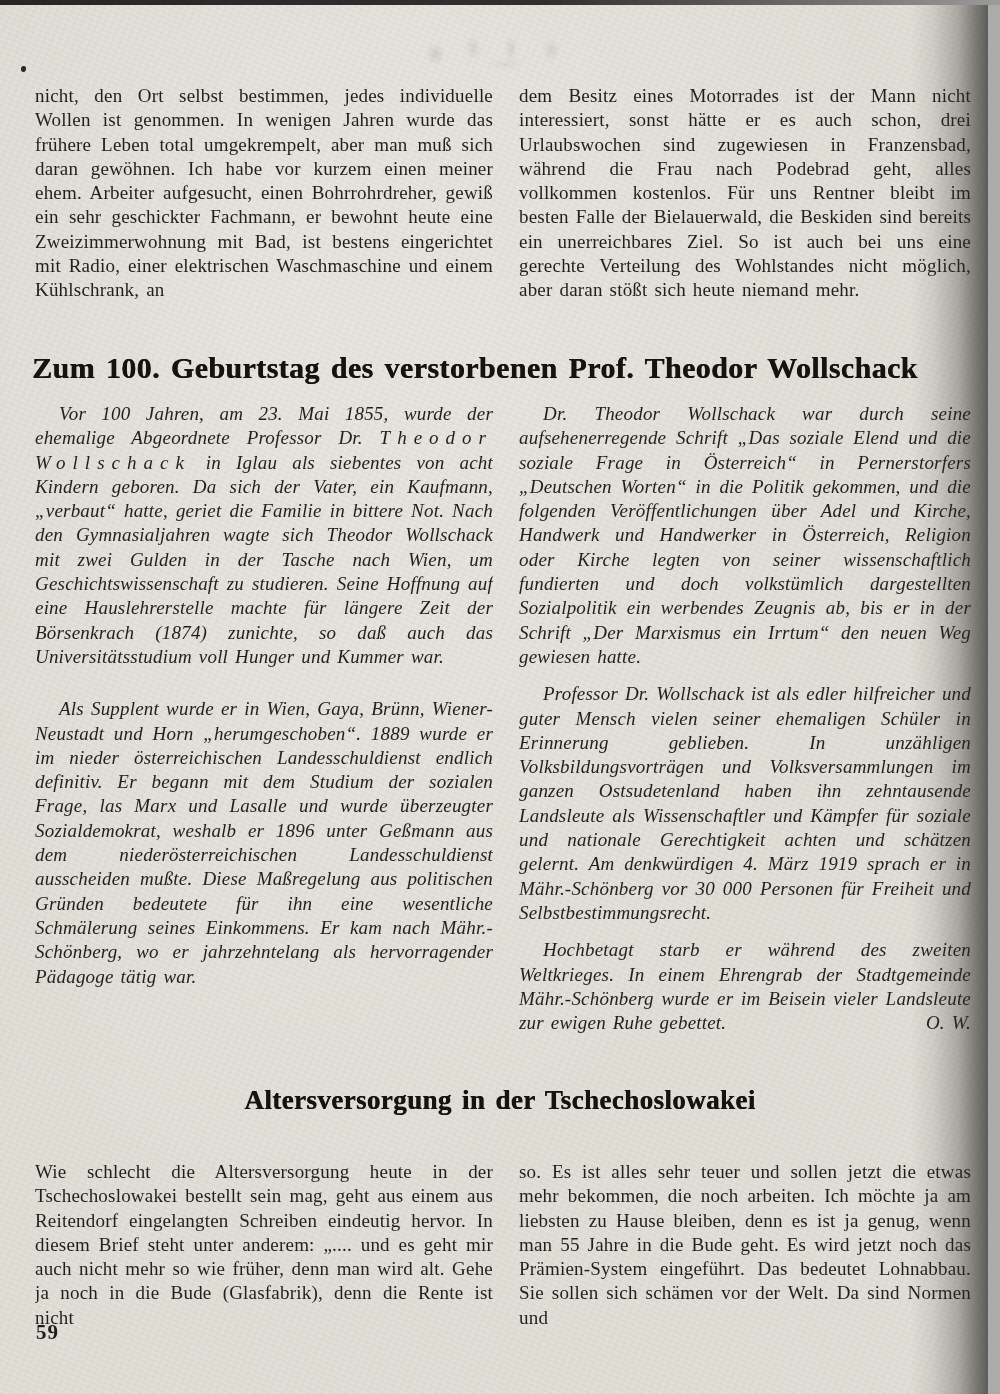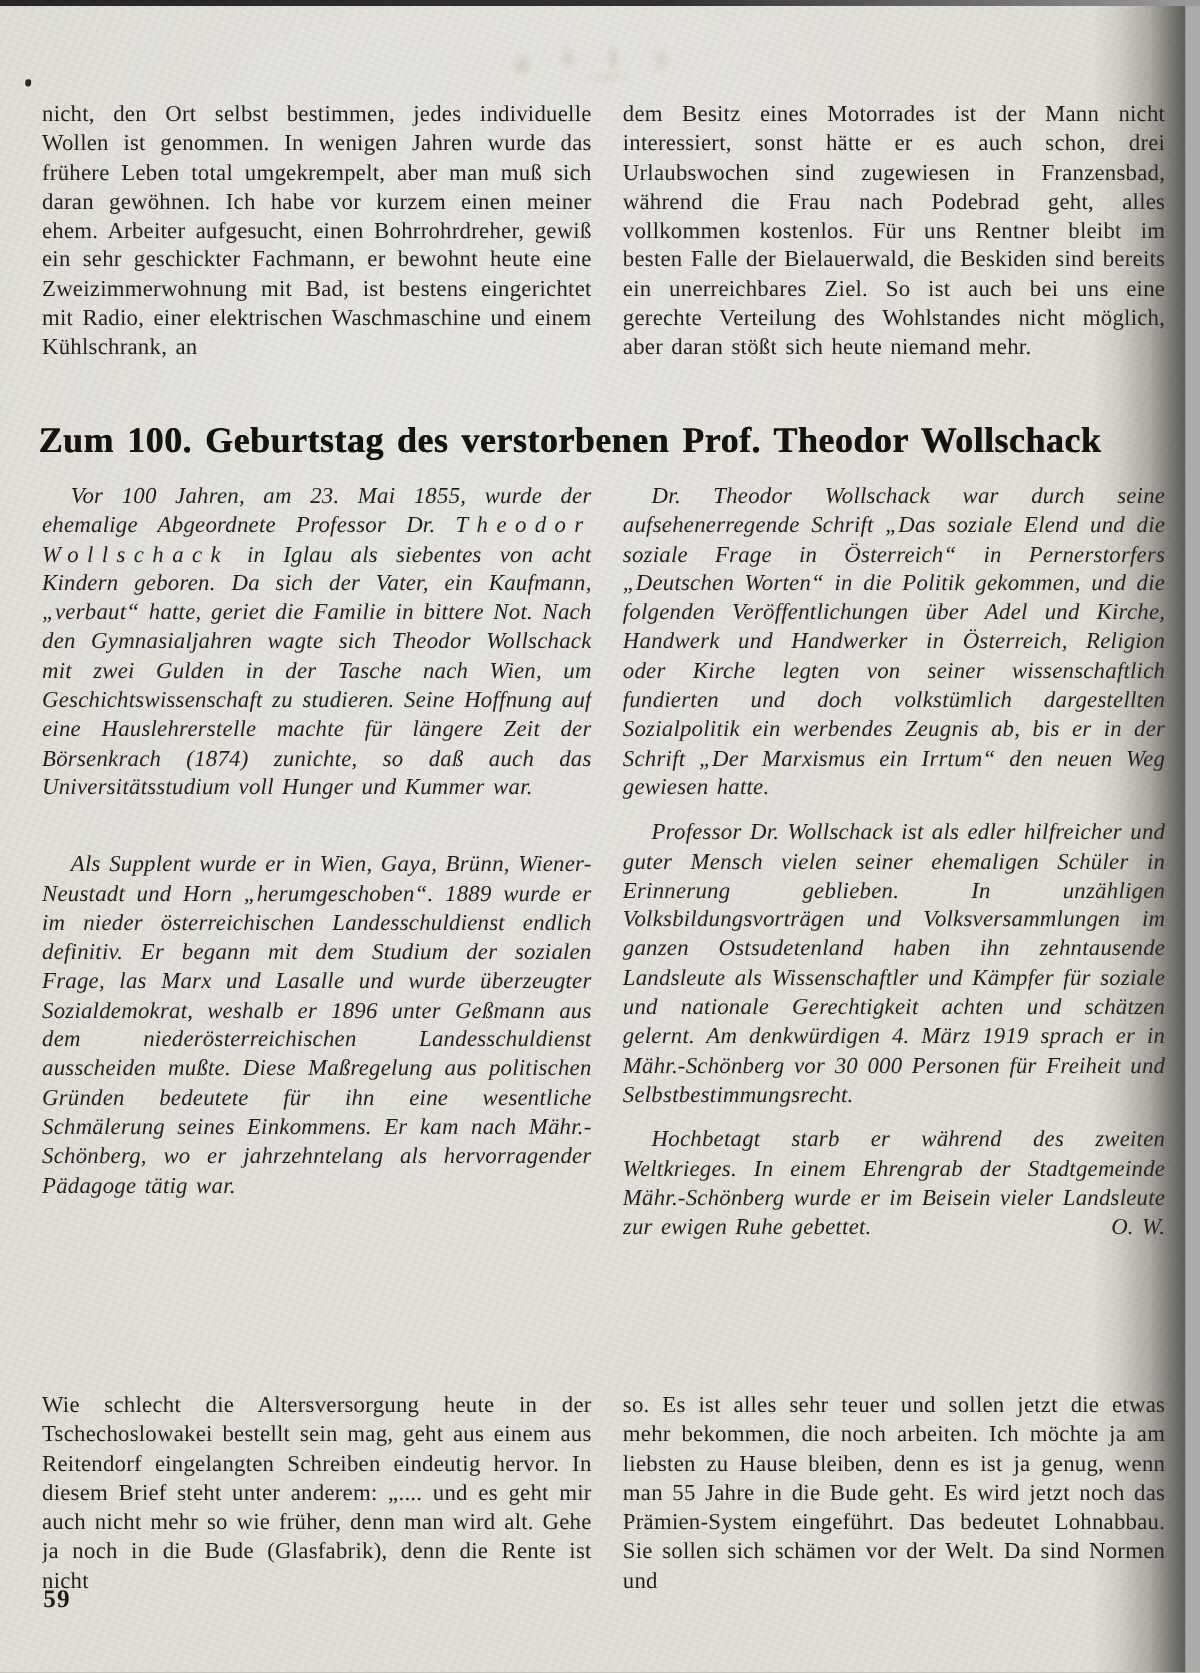--- a/index.html
+++ b/index.html
@@ -59,21 +59,21 @@
          word-spacing:2px; letter-spacing:0.2px; overflow:hidden; }
   .col.right { width:452px; }
 
   #sec1 { top:84px; height:275px; }
   #sec2 { top:402px; height:680px;font-style:italic; }
   #sec3 { top:1160px; height:198px; }
 
   p { margin:0; }
   .indent { text-indent:24px; }
   .gap  { margin-top:13px; }
-  .gap-lg { margin-top:40px; }
+  .gap-lg { margin-top:28px; }
   .spaced-name { letter-spacing:7px; word-spacing:10px; }
   .signature { float:right; padding-left:12px; }
 
   .headline1 {
     position:absolute; top:351px; left:32px; width:965px; z-index:2;
     font-size:30px; font-weight:bold; letter-spacing:0.4px; word-spacing:3px;
     white-space:nowrap; color:#15130f;
     text-shadow:0.4px 0 0 #15130f;
   }
   .headline2 {
@@ -111,20 +111,21 @@
       <p class="indent"><span>Vor 100 Jahren, am 23. Mai 1855, wurde der ehemalige Abgeordnete Professor Dr. </span><span class="spaced-name">Theodor Wollschack</span><span> in Iglau als siebentes von acht Kindern geboren. Da sich der Vater, ein Kaufmann, „verbaut“ hatte, geriet die Familie in bittere Not. Nach den Gymnasialjahren wagte sich Theodor Wollschack mit zwei Gulden in der Tasche nach Wien, um Geschichtswissenschaft zu studieren. Seine Hoffnung auf eine Hauslehrerstelle machte für längere Zeit der Börsenkrach (1874) zunichte, so daß auch das Universitätsstudium voll Hunger und Kummer war.</span></p>
       <p class="indent gap-lg">Als Supplent wurde er in Wien, Gaya, Brünn, Wiener-Neustadt und Horn „herumgeschoben“. 1889 wurde er im nieder österreichischen Landesschuldienst endlich definitiv. Er begann mit dem Studium der sozialen Frage, las Marx und Lasalle und wurde überzeugter Sozialdemokrat, weshalb er 1896 unter Geßmann aus dem niederösterreichischen Landesschuldienst ausscheiden mußte. Diese Maßregelung aus politischen Gründen bedeutete für ihn eine wesentliche Schmälerung seines Einkommens. Er kam nach Mähr.-Schönberg, wo er jahrzehntelang als hervorragender Pädagoge tätig war.</p>
     </div>
     <div class="col right">
       <p class="indent">Dr. Theodor Wollschack war durch seine aufsehenerregende Schrift „Das soziale Elend und die soziale Frage in Österreich“ in Pernerstorfers „Deutschen Worten“ in die Politik gekommen, und die folgenden Veröffentlichungen über Adel und Kirche, Handwerk und Handwerker in Österreich, Religion oder Kirche legten von seiner wissenschaftlich fundierten und doch volkstümlich dargestellten Sozialpolitik ein werbendes Zeugnis ab, bis er in der Schrift „Der Marxismus ein Irrtum“ den neuen Weg gewiesen hatte.</p>
       <p class="indent gap">Professor Dr. Wollschack ist als edler hilfreicher und guter Mensch vielen seiner ehemaligen Schüler in Erinnerung geblieben. In unzähligen Volksbildungsvorträgen und Volksversammlungen im ganzen Ostsudetenland haben ihn zehntausende Landsleute als Wissenschaftler und Kämpfer für soziale und nationale Gerechtigkeit achten und schätzen gelernt. Am denkwürdigen 4. März 1919 sprach er in Mähr.-Schönberg vor 30 000 Personen für Freiheit und Selbstbestimmungsrecht.</p>
       <p class="indent gap"><span>Hochbetagt starb er während des zweiten Weltkrieges. In einem Ehrengrab der Stadtgemeinde Mähr.-Schönberg wurde er im Beisein vieler Landsleute zur ewigen Ruhe gebettet.</span><span class="signature">O. W.</span></p>
     </div>
   </div>
 
+  <div class="headline2">Altersversorgung in der Tschechoslowakei</div>
 
   <div class="cols" id="sec3">
     <div class="col">
       <p>Wie schlecht die Altersversorgung heute in der Tschechoslowakei bestellt sein mag, geht aus einem aus Reitendorf eingelangten Schreiben eindeutig hervor. In diesem Brief steht unter anderem: „.... und es geht mir auch nicht mehr so wie früher, denn man wird alt. Gehe ja noch in die Bude (Glasfabrik), denn die Rente ist nicht</p>
     </div>
     <div class="col right">
       <p>so. Es ist alles sehr teuer und sollen jetzt die etwas mehr bekommen, die noch arbeiten. Ich möchte ja am liebsten zu Hause bleiben, denn es ist ja genug, wenn man 55 Jahre in die Bude geht. Es wird jetzt noch das Prämien-System eingeführt. Das bedeutet Lohnabbau. Sie sollen sich schämen vor der Welt. Da sind Normen und</p>
     </div>
   </div>
 

